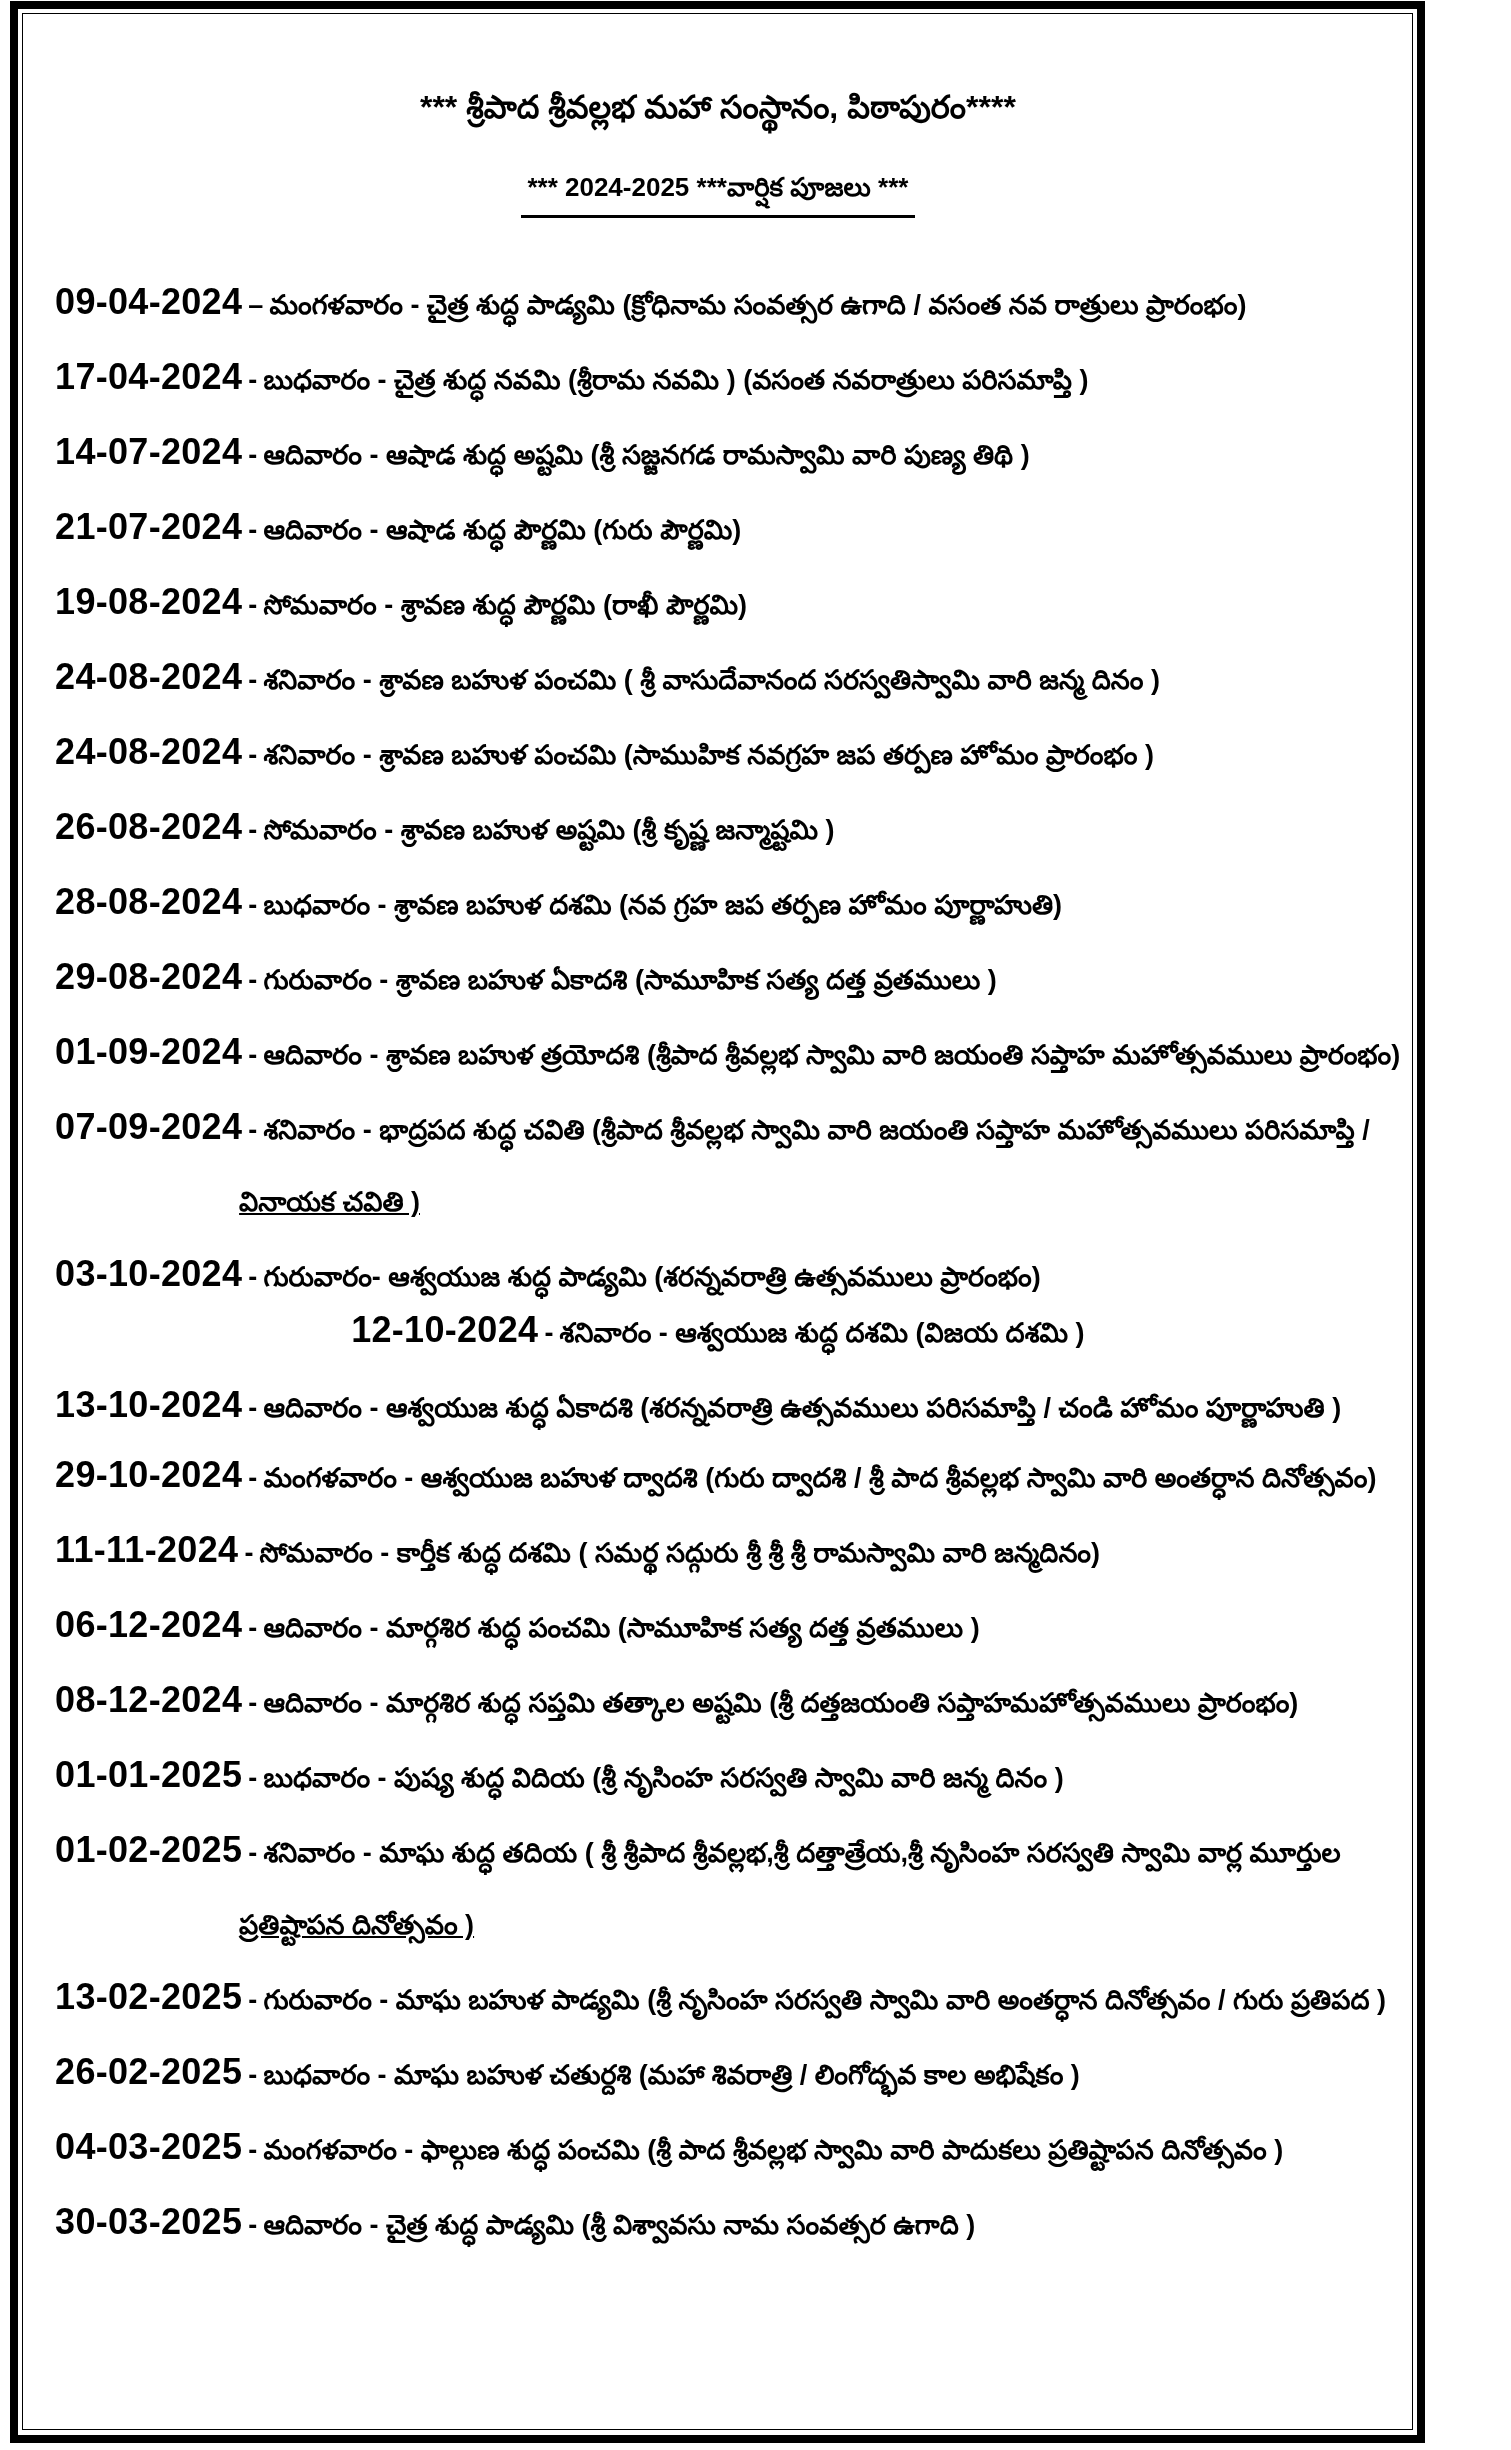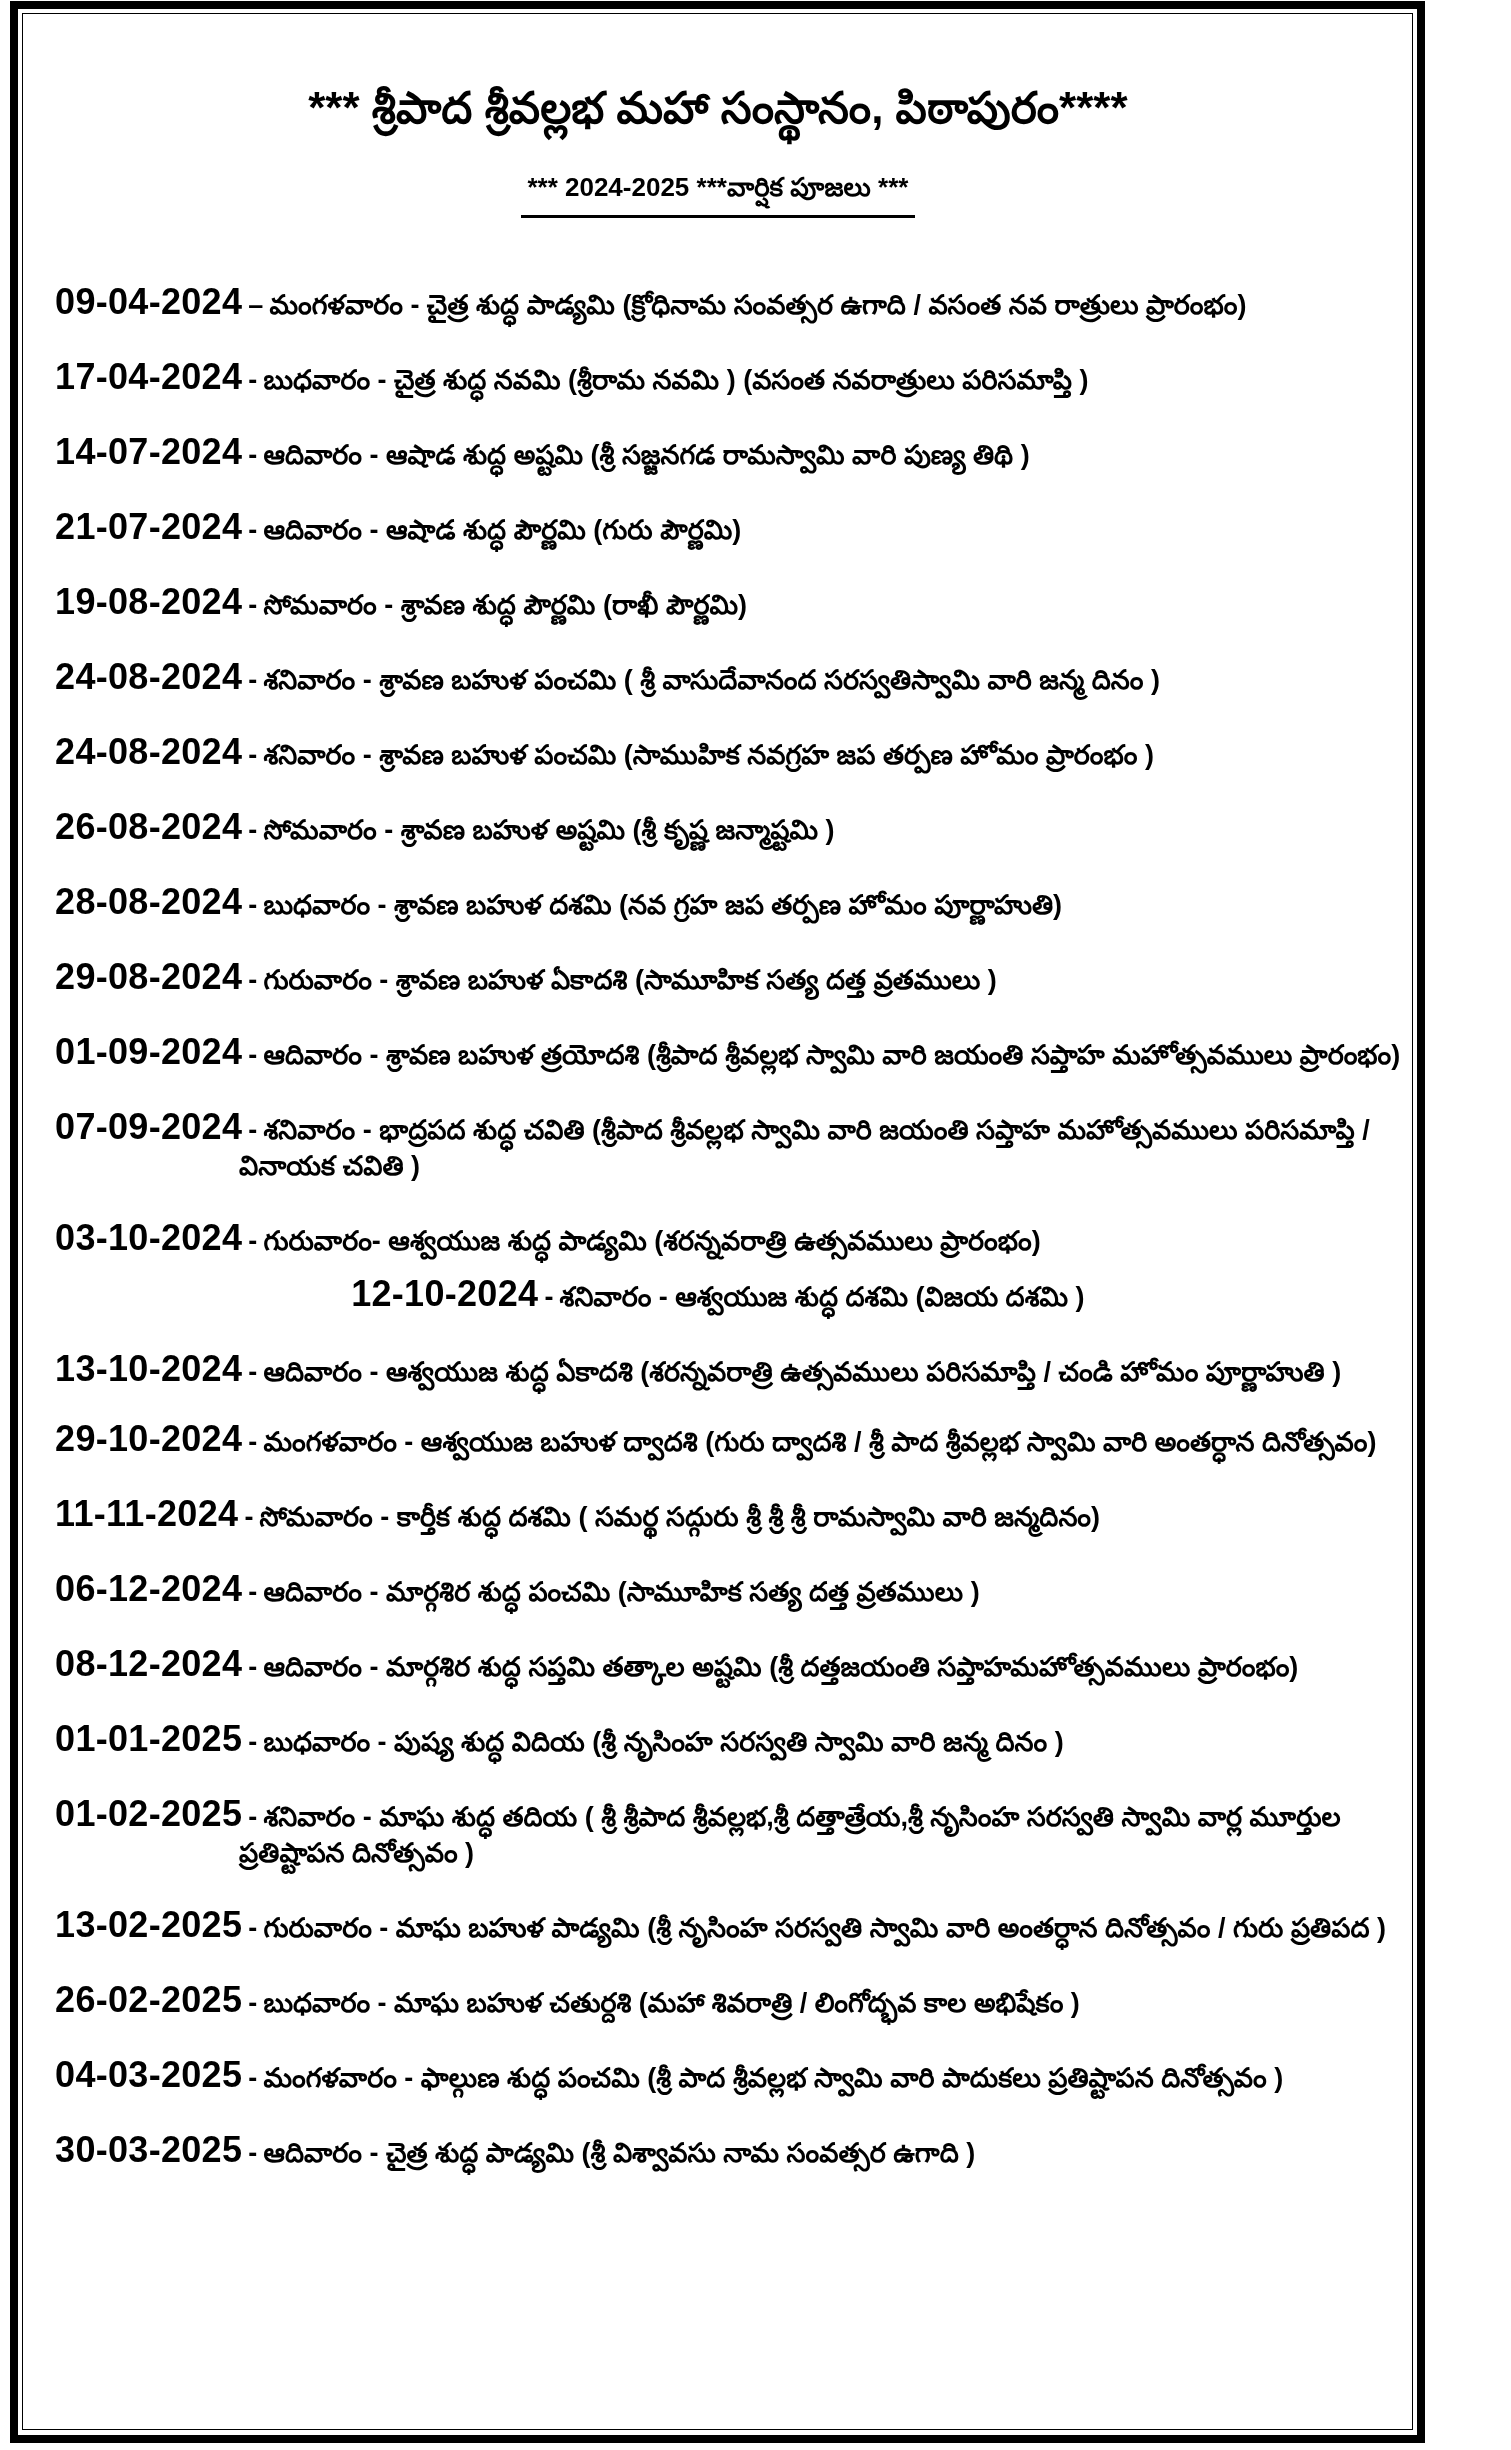--- a/index.html
+++ b/index.html
@@ -15,21 +15,21 @@
   .frame-inner{
     position:absolute;left:4.3px;top:4.3px;right:4.3px;bottom:4.3px;
     border:1.8px solid #000;
   }
   .content{
     position:absolute;left:0;top:0;right:0;bottom:0;
     padding:74px 31px 0 32px;
   }
   .title{
     text-align:center;
-    font-size:44px;line-height:39px;
+    font-size:32px;line-height:39px;
     letter-spacing:0px;
     margin-bottom:43px;
     white-space:nowrap;
   }
   .subtitle-wrap{
     text-align:center;
     margin-bottom:66px;
   }
   .subtitle{
     display:inline-block;
@@ -44,22 +44,24 @@
     line-height:36px;
     margin-bottom:36px;
     white-space:nowrap;
   }
   .entry .date{
     font-size:36px;
     letter-spacing:0.3px;
   }
   .entry .dash{padding:0 6.1px;}
   .entry .cont{
+    margin-top:36px;
     padding-left:184px;
     white-space:nowrap;
+    text-decoration:underline;
   }
   
   .entry.e14{margin-bottom:17px;}
   .entry.e15{text-align:center;}
   .entry.e16{margin-bottom:31px;}
 </style>
 </head>
 <body>
 
 <div class="frame-outer">

